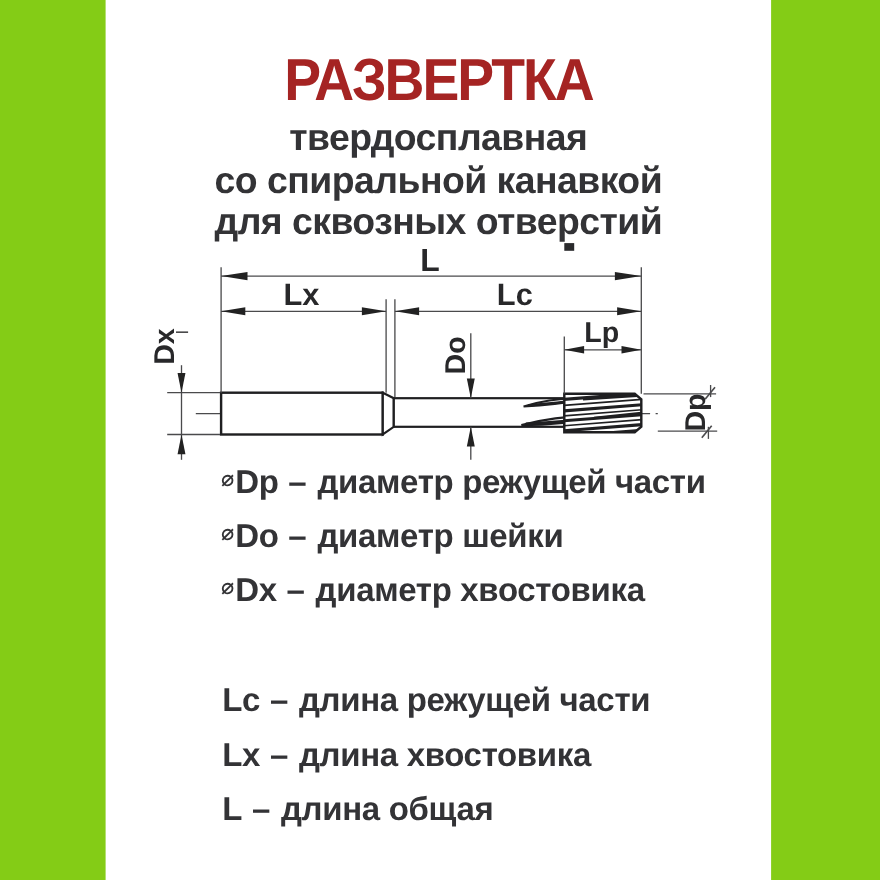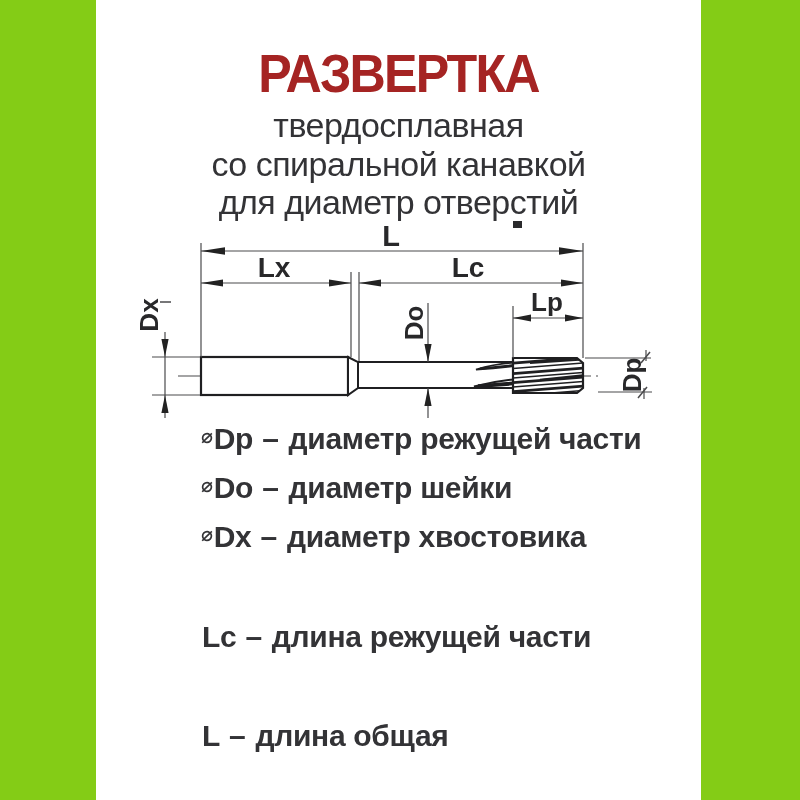--- a/index.html
+++ b/index.html
@@ -3,21 +3,21 @@
 <meta charset="utf-8">
 <style>
   html,body{margin:0;padding:0;background:#f6f6f7;}
   .stage{position:relative;width:800px;height:800px;background:#84cc16;overflow:hidden;
          font-family:"Liberation Sans","DejaVu Sans",sans-serif;}
   .card{position:absolute;left:96px;top:0;width:605px;height:800px;background:#ffffff;}
   .page-title{position:absolute;left:96px;top:42px;width:605px;margin:0;text-align:center;
               font-size:54px;font-weight:800;letter-spacing:-2px;color:#a52423;
               transform:scaleX(0.93);transform-origin:center;}
   .subtitle{position:absolute;left:96px;top:106px;width:605px;text-align:center;
-            font-size:34px;line-height:38.5px;font-weight:400;color:#333336;letter-spacing:-0.5px;}
+            font-size:34px;line-height:38.5px;font-weight:700;color:#333336;letter-spacing:-0.5px;}
   svg.drawing{position:absolute;left:0;top:0;width:800px;height:800px;}
   .dim-label{font-family:"Liberation Sans","DejaVu Sans",sans-serif;font-weight:600;fill:#28282a;}
   .legend{position:absolute;left:16px;top:0;width:800px;height:616px;text-align:right;}
   .legend-row{position:absolute;left:185px;white-space:nowrap;font-size:30px;color:#333336;
               font-weight:700;letter-spacing:-0.3px;}
   .legend-row .sym{font-size:20px;font-weight:700;position:relative;top:-6px;margin-right:1px;}
   .legend-row .lbl{font-weight:700;}
   .legend-row .dash{margin:0 10px 0 9px;font-weight:700;}
   .legend-row .desc{font-weight:700;}
   .r0{top:422px}.r1{top:471px}.r2{top:520px}.r3{top:572px}.r4{top:620px}.r5{top:670px}.r6{top:719px}
@@ -26,21 +26,21 @@
 <body>
 
 <div class="stage">
   <div class="card"></div>
 
   <h1 class="page-title">РАЗВЕРТКА</h1>
 
   <div class="subtitle">
     <div>твердосплавная</div>
     <div>со спиральной канавкой</div>
-    <div>для диаметр отверстий</div>
+    <div>для сквозных отверстий</div>
   </div>
 
   <svg class="drawing" viewBox="0 0 800 800">
     <defs>
       <clipPath id="fluteClip">
         <path d="M513,358 L577,358 L583,363 L583,388 L577,393 L513,393 Z"></path>
       </clipPath>
     </defs>
 
     <rect x="513" y="221" width="9" height="7" fill="#2a2a2c"></rect>
@@ -148,17 +148,20 @@
     </div>
     <div class="legend-row r2">
       <span class="sym">⌀</span><span class="lbl">Dx</span><span class="dash">–</span><span class="desc">диаметр хвостовика</span>
     </div>
     <div class="legend-row r1">
       <span class="sym">⌀</span><span class="lbl">Do</span><span class="dash">–</span><span class="desc">диаметр шейки</span>
     </div>
     <div class="legend-row r4">
       <span class="sym"></span><span class="lbl">Lc</span><span class="dash">–</span><span class="desc">длина режущей части</span>
     </div>
+    <div class="legend-row r5">
+      <span class="sym"></span><span class="lbl">Lx</span><span class="dash">–</span><span class="desc">длина хвостовика</span>
+    </div>
     <div class="legend-row r6">
       <span class="sym"></span><span class="lbl">L</span><span class="dash">–</span><span class="desc">длина общая</span>
     </div>
   </div>
 </div>
 
 </body></html>

